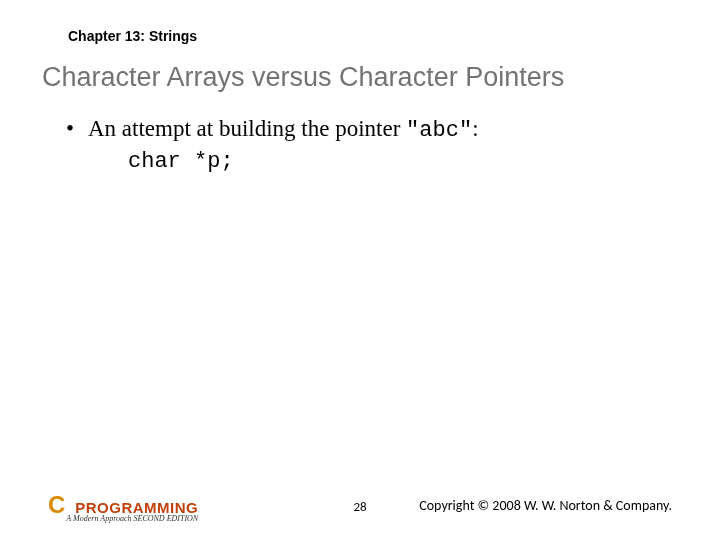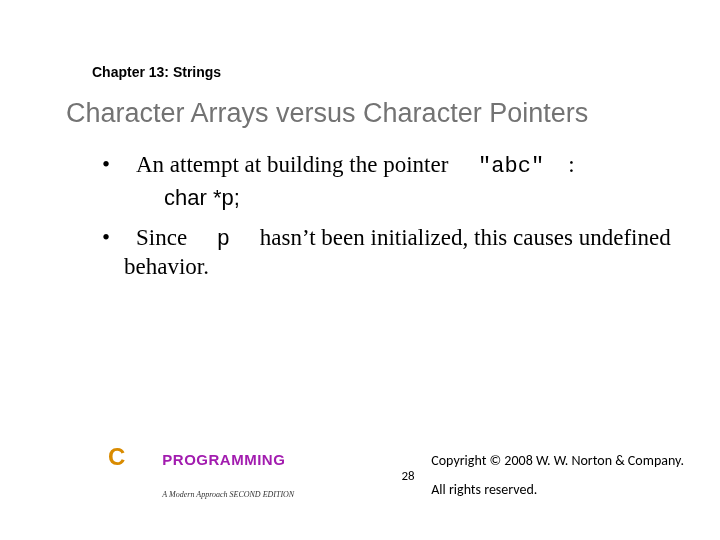--- a/index.html
+++ b/index.html
@@ -1,15 +1,15 @@
 <!DOCTYPE html>
 <html><head>
 <meta charset="utf-8">
 <style>
-  * { margin: 12px; padding: 0; box-sizing: border-box; }
+  * { margin: 0; padding: 0; box-sizing: border-box; }
   body {
     width: 720px;
     height: 540px;
     background: #fff;
     font-family: "Times New Roman", Times, serif;
     color: #000;
     position: relative;
     padding: 28px 48px 0 48px;
   }
   .chapter {
@@ -41,21 +41,21 @@
     content: "•";
     position: absolute;
     left: 0;
     top: 0;
   }
   .mono {
     font-family: "Courier New", Courier, monospace;
     font-size: 22px;
   }
   .codeblock {
-    font-family: Liberation Sans, sans-serif;
+    font-family: Liberation Mono, monospace;
     font-size: 22px;
     white-space: pre;
     margin-left: 40px;
     margin-top: 4px;
     margin-bottom: 6px;
     line-height: 1.22;
   }
   .footer {
     position: absolute;
     bottom: 18px;
@@ -79,22 +79,23 @@
   }
   .logo-text {
     display: flex;
     flex-direction: column;
     line-height: 0.9;
   }
   .logo-main {
     font-family: Arial, Helvetica, sans-serif;
     font-weight: 900;
     font-size: 15px;
-    color: #a21caf;
+    color: #c2410c;
     letter-spacing: 0.5px;
+    text-align: right;
   }
   .logo-sub {
     font-family: "Times New Roman", serif;
     font-style: italic;
     font-size: 8px;
     color: #333;
     text-align: right;
   }
   .pagenum {
     position: absolute;
@@ -116,31 +117,27 @@
 
 <div class="chapter">Chapter 13: Strings</div>
 
 <div class="title">Character Arrays versus Character Pointers</div>
 
 <ul class="content">
   <li>
     <span>An attempt at building the pointer </span><span class="mono">"abc"</span><span>:</span>
     <div class="codeblock">char *p;</div>
   </li>
-  <li>
-    <span>Since </span><span class="mono">p</span><span> hasn’t been initialized, this causes undefined behavior.</span>
-  </li>
 </ul>
 
 <div class="footer">
   <div class="logo">
     <div class="logo-c">C</div>
     <div class="logo-text">
       <div class="logo-main">PROGRAMMING</div>
       <div class="logo-sub">A Modern Approach   SECOND EDITION</div>
     </div>
   </div>
   <div class="pagenum">28</div>
   <div class="copyright">
     <div>Copyright © 2008 W. W. Norton &amp; Company.</div>
-    <div>All rights reserved.</div>
   </div>
 </div>
 
 </body></html>

